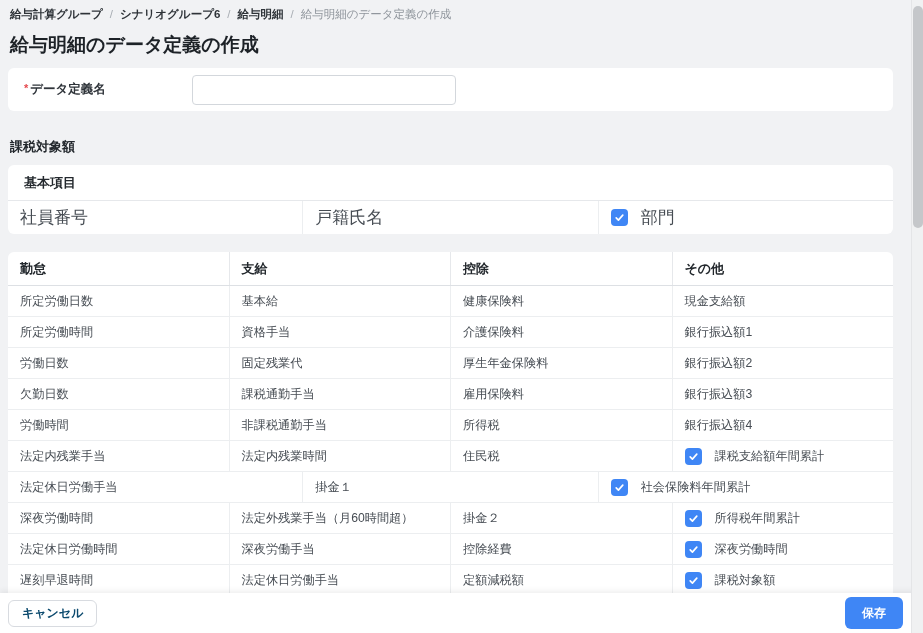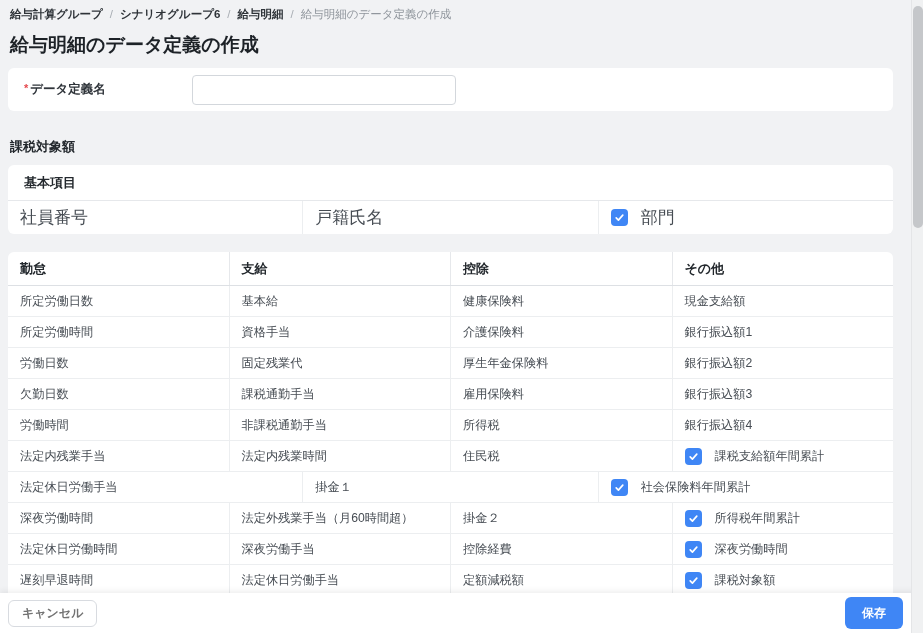--- a/index.html
+++ b/index.html
@@ -46,21 +46,21 @@
   .td{flex:1;display:flex;align-items:center;padding:0 12px;font-size:12.2px;color:#464c53;border-right:1px solid #eceef0;overflow:hidden;white-space:nowrap}
   .td:last-child{border-right:none}
 
   
   .checkbox{width:17px;height:17px;border-radius:4px;background:var(--accent,#3f86f5);display:inline-flex;align-items:center;justify-content:center;flex:0 0 auto;margin-right:13px;cursor:pointer}
   .checkbox svg{width:11px;height:11px;display:block}
 
   
   .footer{position:absolute;left:0;right:0;bottom:0;height:40px;background:#fff;box-shadow:0 -2px 6px rgba(0,0,0,.07);display:flex;align-items:center;padding:0 20px 0 8px;z-index:5}
   .btn{height:27px;border-radius:6px;font-size:12px;font-weight:600;display:inline-flex;align-items:center;justify-content:center;cursor:pointer;font-family:inherit}
-  .btn-cancel{background:#fff;border:1px solid #d8dbe0;color:#737373;padding:0 13px}
+  .btn-cancel{background:#fff;border:1px solid #d8dbe0;color:#0c4a6e;padding:0 13px}
   .btn-save{background:var(--accent,#3f86f5);border:none;color:#fff;padding:16px 17px;margin-left:auto}
 
   
   .scrollbar{position:absolute;top:0;right:0;width:12px;height:633px;background:#f0f1f2;border-left:1px solid #e4e5e7;z-index:6}
   .scrollbar .thumb{position:absolute;top:6px;left:1px;width:10px;height:222px;background:#c5c7ca;border-radius:5px}
 </style>
 </head>
 <body>
 
 <div class="content">

